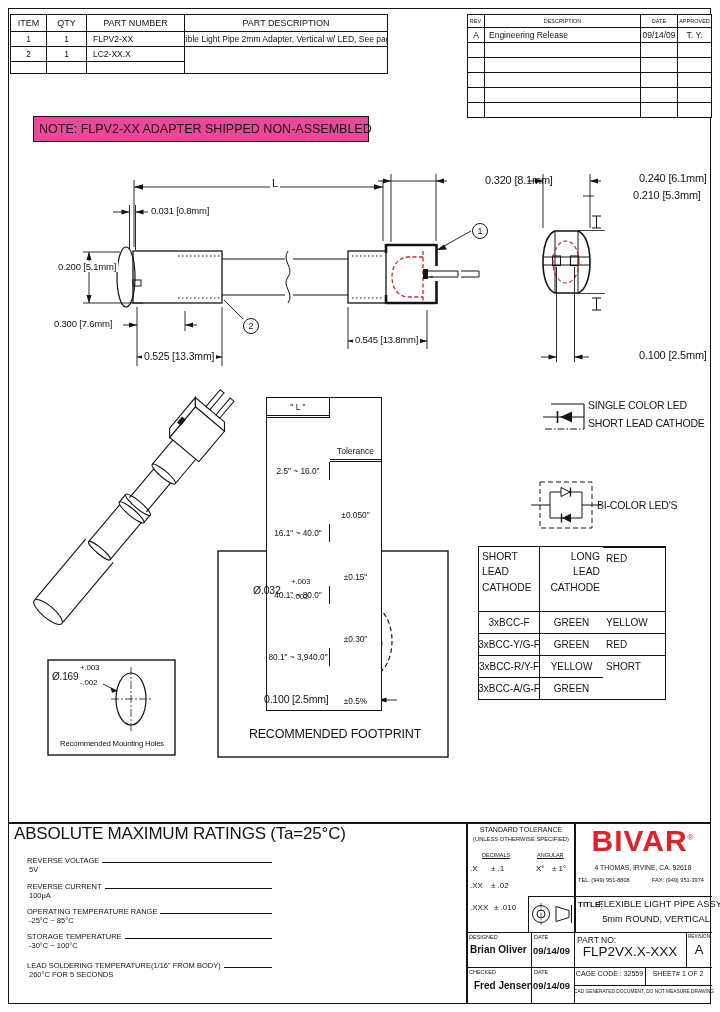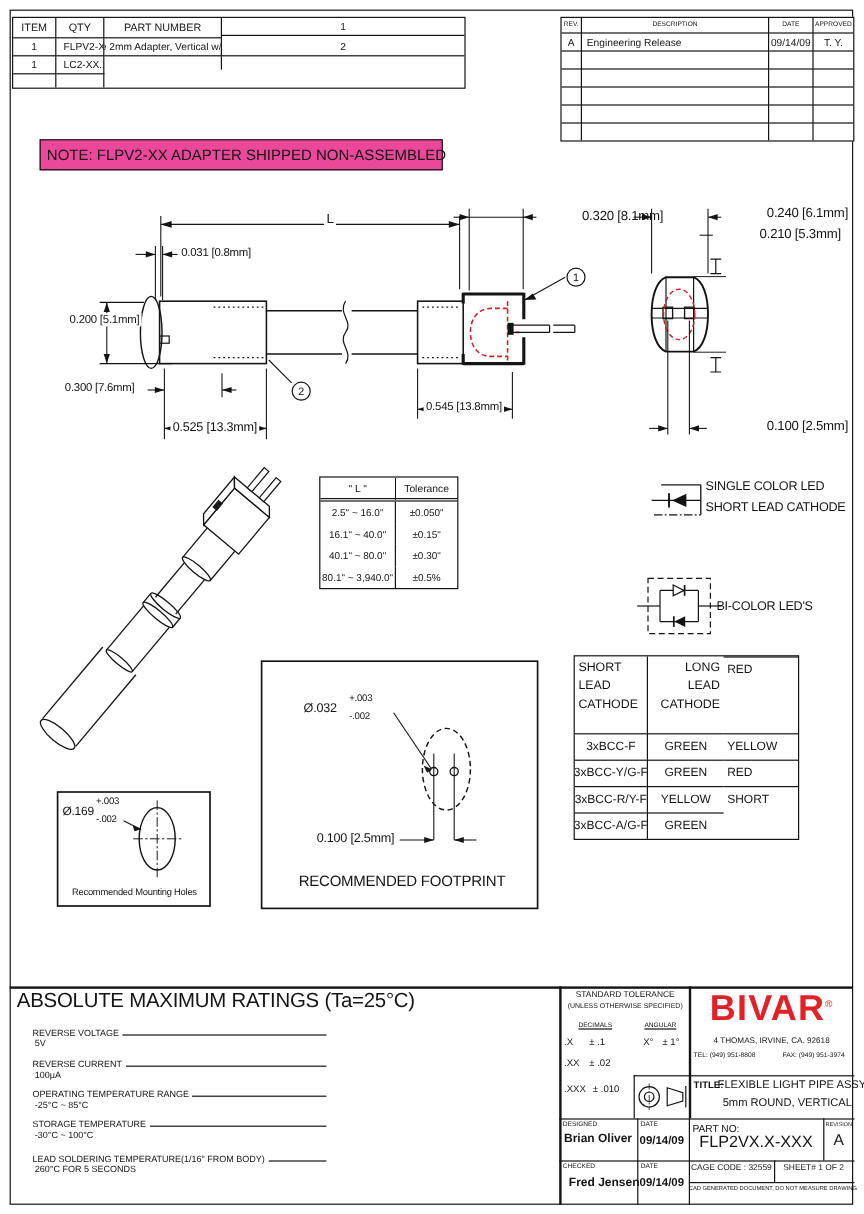--- a/index.html
+++ b/index.html
@@ -33,21 +33,21 @@
   .rev .al{justify-content:flex-start;padding-left:4px;}
   .rev .bl{border-bottom:none;}
   
   .notebox{left:33px;top:116px;width:329px;height:24px;border:1.6px solid #141414;font-size:12.5px;
            line-height:24px;padding-left:5px;white-space:nowrap;background:#ec4899;}
   
   .tol{left:266px;top:397px;width:114px;display:grid;grid-template-columns:63px 1fr;
        border:1.5px solid #141414;font-size:8.3px;background:#fff;}
   .tol .c{border-right:1px solid #141414;height:18px;display:flex;align-items:center;justify-content:center;
           white-space:nowrap;}
-  .tol .c:nth-child(2n){border-right:none;}
+  .tol .c:nth-child(2n){border-right:none;margin-top:44px;}
   .tol .hd{height:17px;border-bottom:3.5px double #141414;font-size:8.6px;}
   
   .ledt{left:478px;top:546px;width:186px;display:grid;grid-template-columns:60px 64px 1fr;
         border:1.8px solid #141414;font-size:10px;background:#fff;}
   .ledt .c{display:flex;align-items:center;justify-content:center;height:21px;border-top:1.2px solid #141414;
            white-space:nowrap;overflow:hidden;}
   .ledt .c3{border-left:1.5px solid #141414;}
   .ledt .hd{height:62px;border-top:none;white-space:pre-line;line-height:1.5;font-size:10.3px;}
   .ledt .h1{justify-content:flex-start;align-items:flex-start;padding:2px 0 0 3px;}
   .ledt .h3{justify-content:flex-end;align-items:flex-start;padding:2px 3px 0 0;text-align:right;}
@@ -262,20 +262,21 @@
     <line x1="541" y1="903" x2="541" y2="925" stroke-width="0.7" stroke-dasharray="5,1.5,1.5,1.5"></line>
     <polygon points="556,906.5 556,921.5 569,917.5 569,910.5"></polygon>
     <line x1="571.5" y1="905" x2="571.5" y2="923"></line>
   </g>
 </svg>
 
 <div class="abs bom">
   <div class="c hd">ITEM</div>
   <div class="c hd">QTY</div>
   <div class="c hd">PART NUMBER</div>
+  <div class="c hd">PART DESCRIPTION</div>
   <div class="c">1</div>
   <div class="c">1</div>
   <div class="c al">FLPV2-XX</div>
   <div class="c">Flexible Light Pipe 2mm Adapter, Vertical w/ LED, See page 2</div>
   <div class="c">2</div>
   <div class="c">1</div>
   <div class="c al">LC2-XX.X</div>
   <div class="c bl"></div>
   <div class="c bl"></div>
   <div class="c bl"></div>

